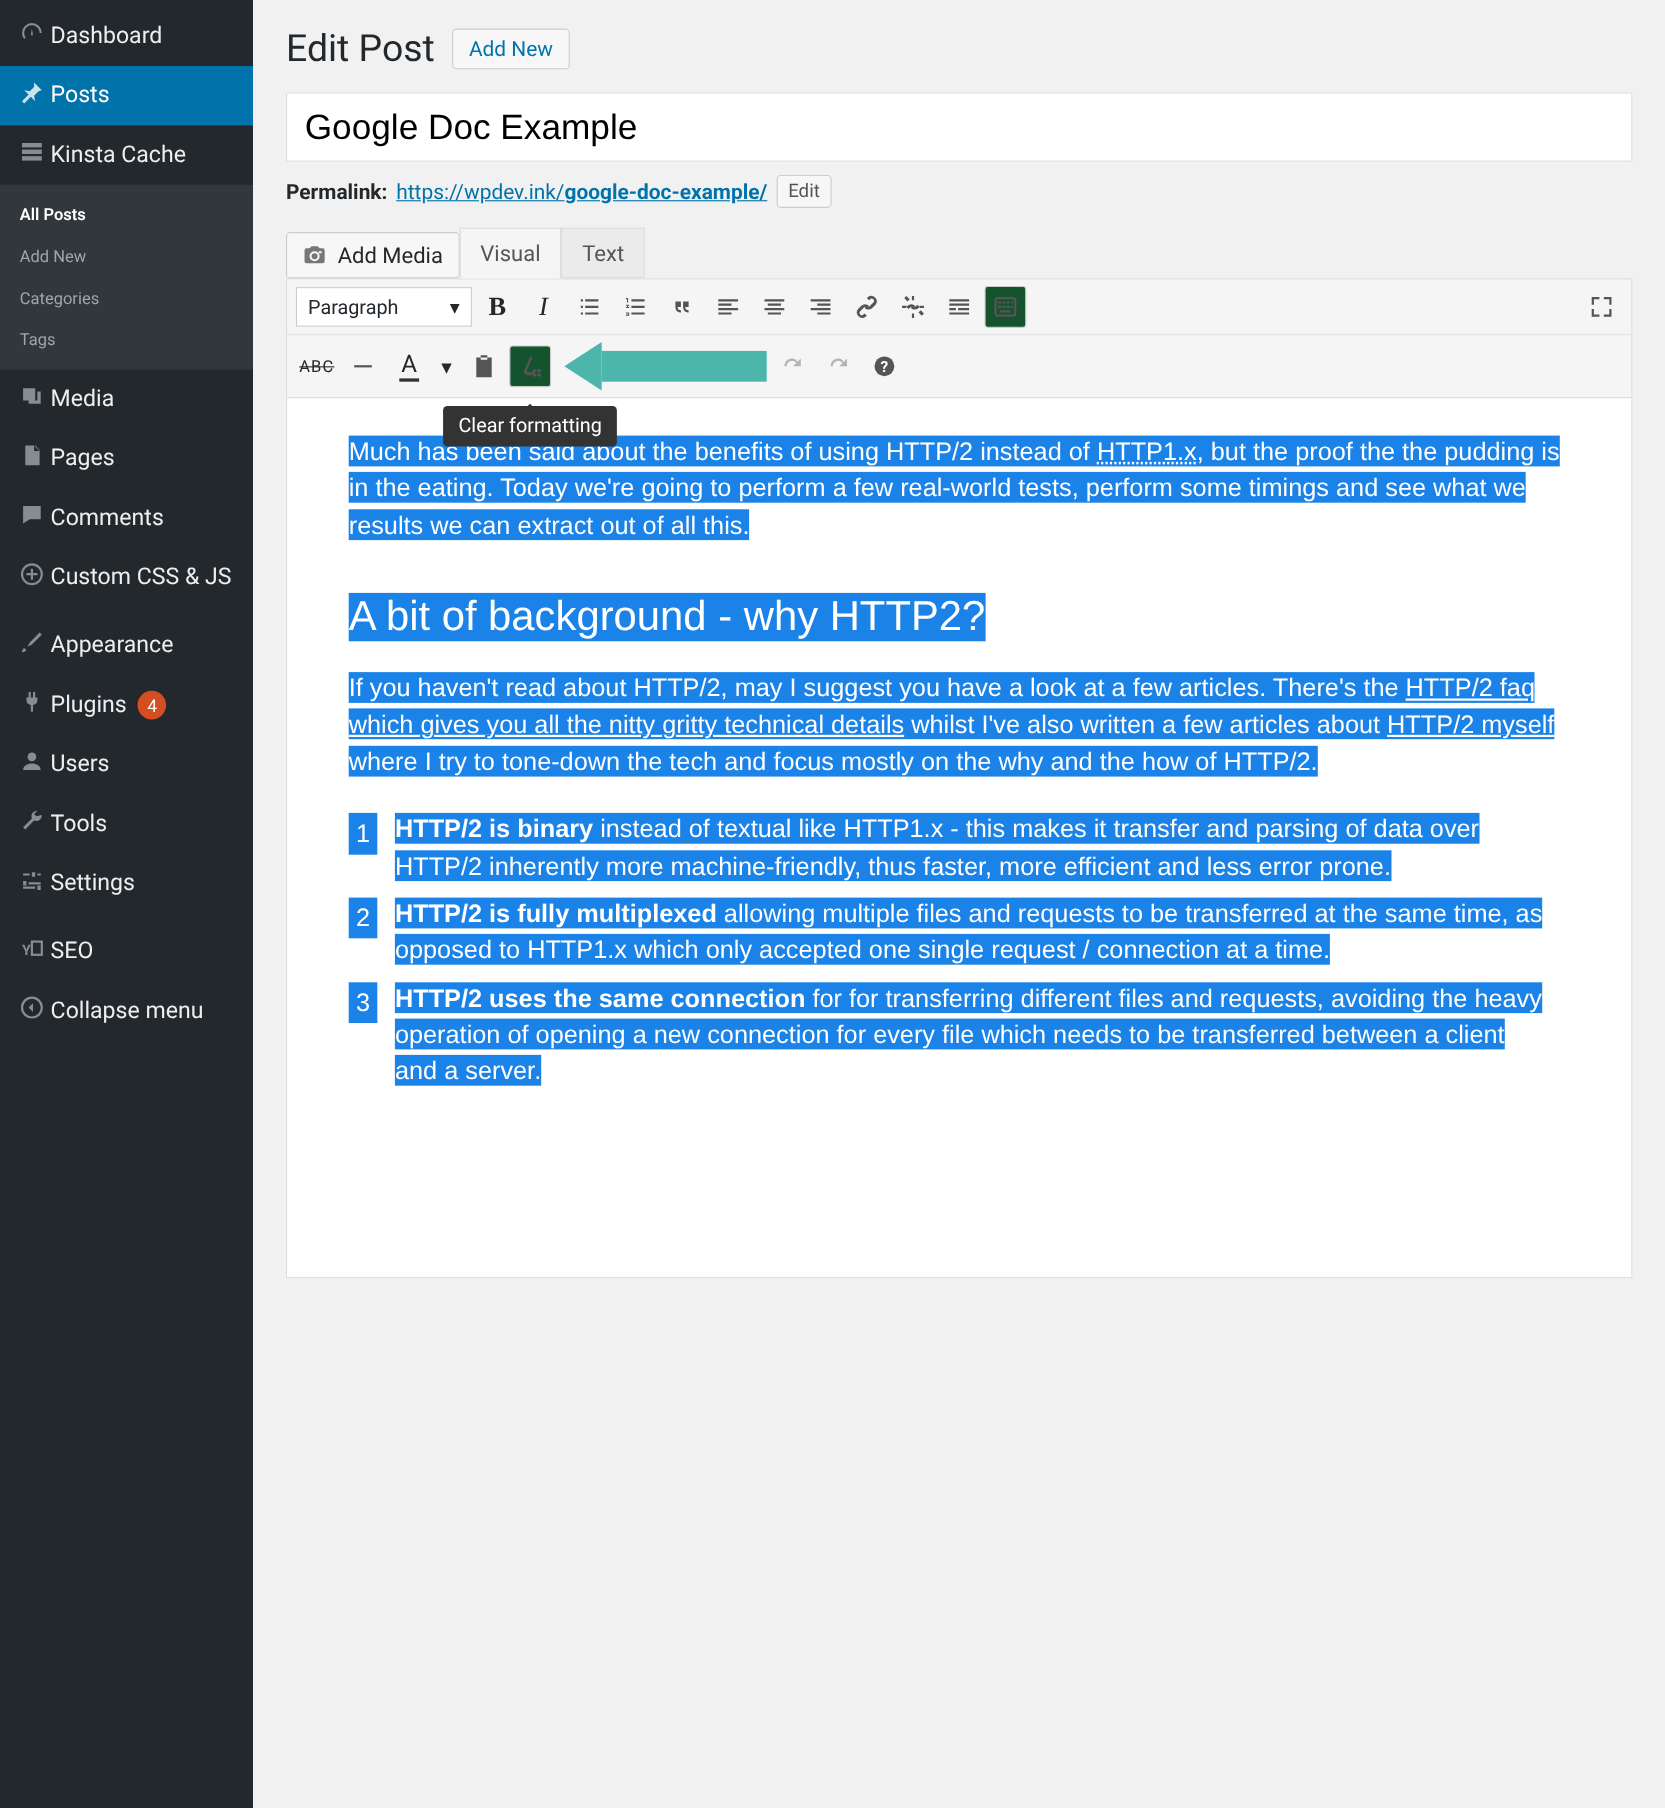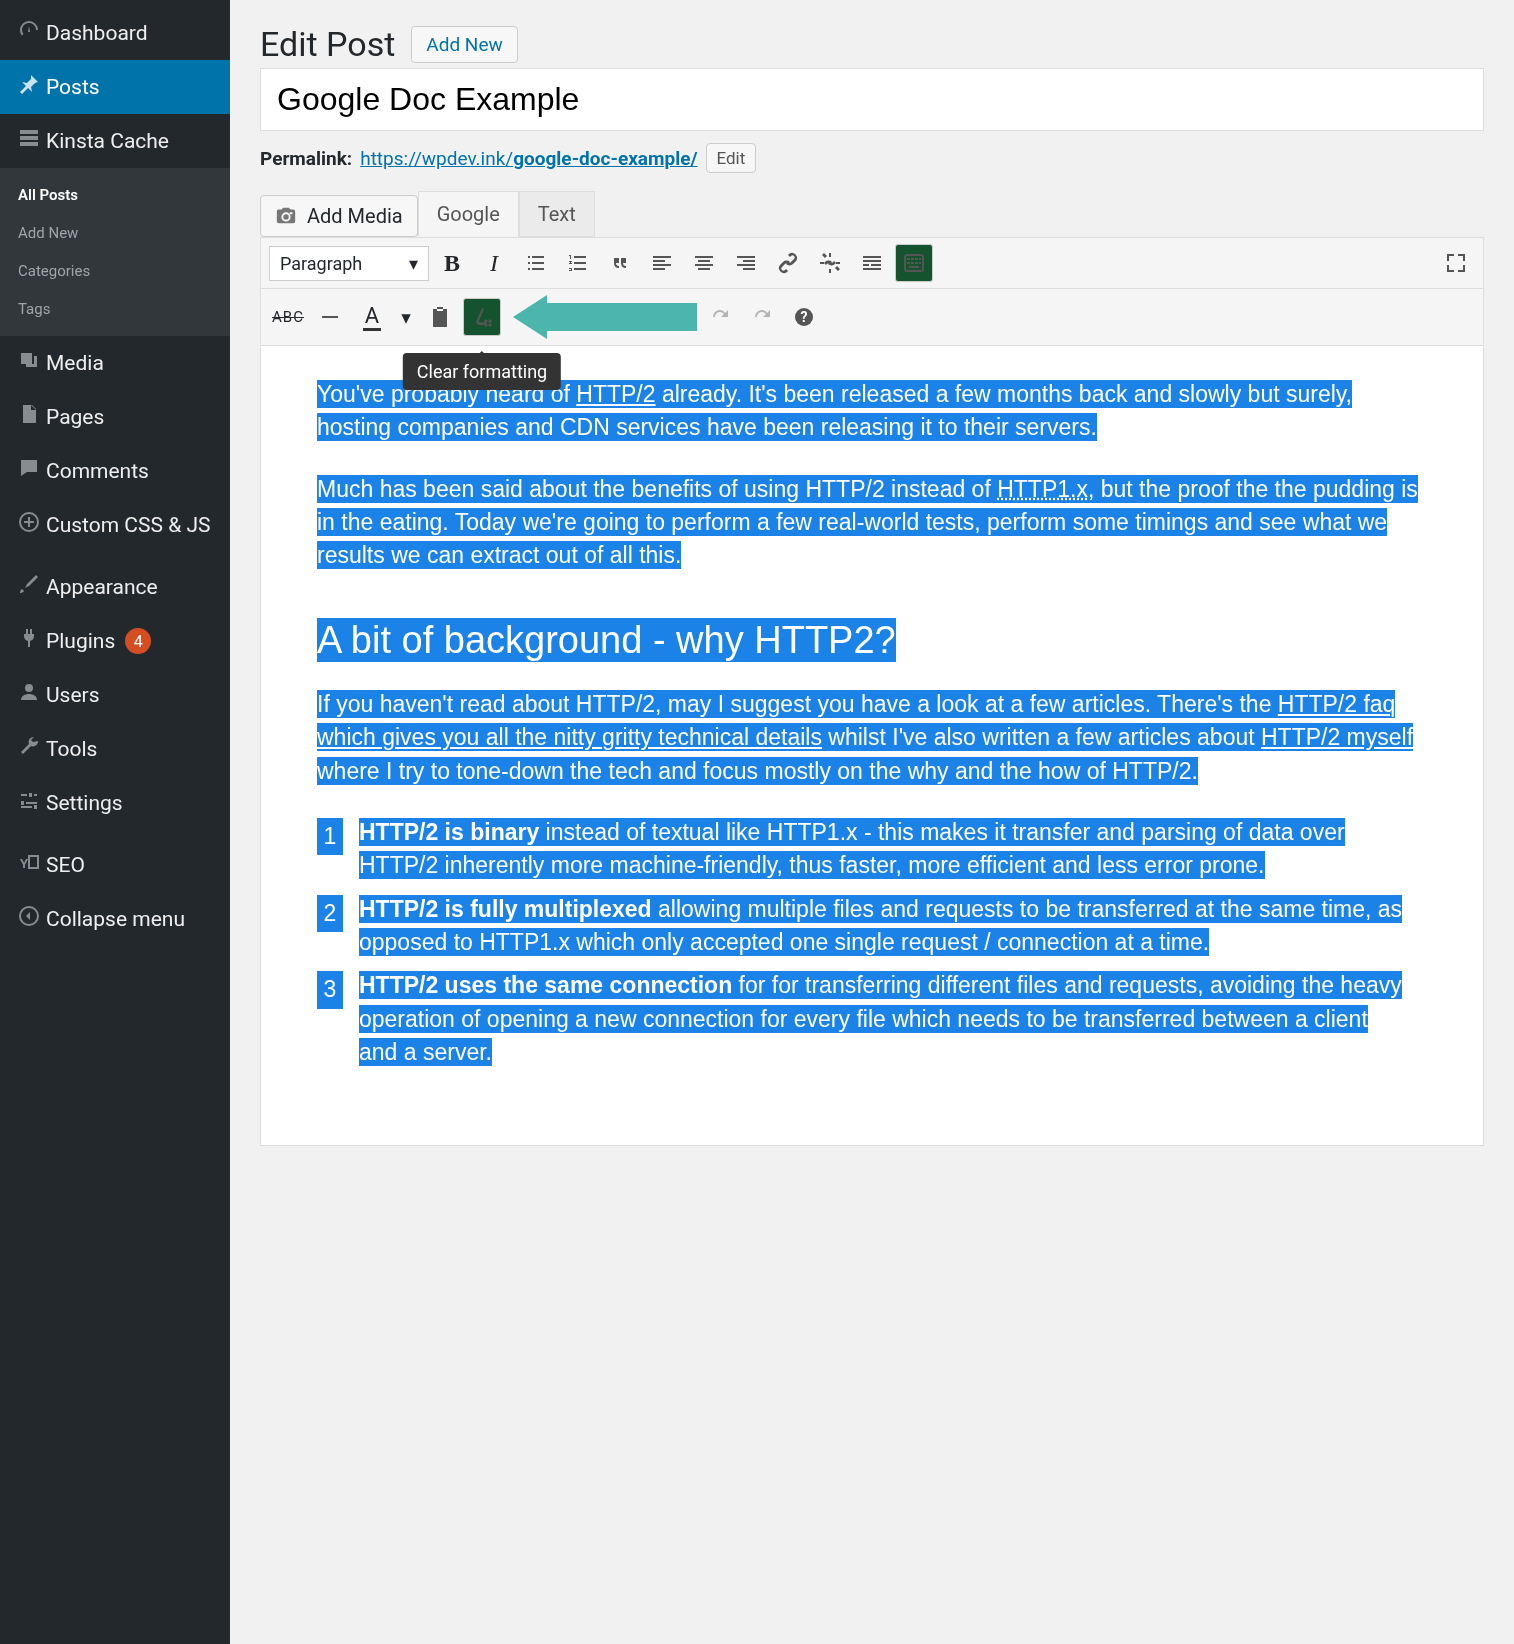--- a/index.html
+++ b/index.html
@@ -26,21 +26,21 @@
 .menu-item.active{background:var(--sidebar-active);color:#fff;position:relative}
 .menu-item.active:after{content:"";position:absolute;right:-12px;top:50%;transform:translateY(-50%);border:12px solid transparent;border-right-color:var(--body-bg)}
 .submenu{background:#32373c;padding:8px 0}
 .submenu .sub{padding:10px 18px;font-size:15px;color:var(--sidebar-dim);cursor:pointer}
 .submenu .sub.current{color:#fff;font-weight:600}
 .badge{background:#d54e21;color:#fff;border-radius:50%;width:26px;height:26px;display:inline-flex;align-items:center;justify-content:center;font-size:16px;margin-left:6px}
 .sep{height:8px}
 
 
 .main{flex:1;padding:24px 30px}
-.page-head{display:flex;align-items:center;gap:16px;margin-bottom:4px}
+.page-head{display:flex;align-items:center;gap:16px;margin-bottom:20px}
 .page-head h1{font-size:34px;font-weight:400;margin:0}
 .btn{display:inline-block;padding:6px 14px;border:1px solid var(--btn-border);background:#f7f7f7;border-radius:4px;font-size:19px;color:#0073aa;cursor:pointer}
 .btn.small{font-size:17px;padding:4px 10px;color:#555}
 
 .title-input{width:100%;padding:12px 16px;font-size:32px;border:1px solid var(--border);background:#fff;margin-bottom:12px}
 .permalink{font-size:19px;margin-bottom:18px;display:flex;align-items:center;gap:8px;flex-wrap:wrap}
 .permalink a{color:var(--link);text-decoration:underline}
 
 .media-row{display:flex;justify-content:flex-start;align-items:flex-end;margin-bottom:0}
 .add-media{display:inline-flex;gap:10px;align-items:center;padding:8px 14px;border:1px solid var(--btn-border);background:#f7f7f7;border-radius:4px;font-size:20px;cursor:pointer}
@@ -195,21 +195,21 @@
     </div>
 
     <div class="media-row">
       <span class="add-media">
         <svg width="22" height="22" viewBox="0 0 24 24">
             <path fill="#777" d="M4 5h3l2-2h6l2 2h3a2 2 0 012 2v11a2 2 0 01-2 2H4a2 2 0 01-2-2V7a2 2 0 012-2zm8 3a5 5 0 100 10 5 5 0 000-10zm0 2a3 3 0 110 6 3 3 0 010-6zM19 8h-3v2h3V8z"></path>
           </svg>
         <span>Add Media</span>
       </span>
       <div class="tabs">
-        <div class="tab active">Google</div>
+        <div class="tab active">Visual</div>
         <div class="tab">Text</div>
       </div>
     </div>
 
     
     <div class="toolbar">
       <div class="format-select">
         <span>Paragraph</span>
         <span>▾</span>
       </div>
@@ -321,21 +321,20 @@
       <span class="tb-btn">
           <svg viewBox="0 0 24 24">
             <circle cx="12" cy="12" r="9" fill="#555"></circle>
             <text x="12" y="17" text-anchor="middle" fill="#fff" font-size="14" font-weight="bold">?</text>
           </svg>
         </span>
     </div>
 
     
     <div class="editor">
-      <p><span class="sel"><span>You've probably heard of </span><a href="#">HTTP/2</a><span> already. It's been released a few months back and slowly but surely, hosting companies and CDN services have been releasing it to their servers.</span></span></p>
 
       <p><span class="sel"><span>Much has been said about the benefits of using HTTP/2 instead of </span><a href="#" class="dashed">HTTP1.x</a><span>, but the proof the the pudding is in the eating. Today we're going to perform a few real-world tests, perform some timings and see what we results we can extract out of all this.</span></span></p>
 
       <h2><span class="sel">A bit of background - why HTTP2?</span></h2>
 
       <p><span class="sel"><span>If you haven't read about HTTP/2, may I suggest you have a look at a few articles. There's the </span><a href="#">HTTP/2 faq which gives you all the nitty gritty technical details</a><span> whilst I've also written a few articles about </span><a href="#">HTTP/2 myself</a><span> where I try to tone-down the tech and focus mostly on the why and the how of HTTP/2.</span></span></p>
 
       <ol>
         <li><span class="sel"><b>HTTP/2 is binary</b><span> instead of textual like HTTP1.x - this makes it transfer and parsing of data over HTTP/2 inherently more machine-friendly, thus faster, more efficient and less error prone.</span></span></li>
         <li><span class="sel"><b>HTTP/2 is fully multiplexed</b><span> allowing multiple files and requests to be transferred at the same time, as opposed to HTTP1.x which only accepted one single request / connection at a time.</span></span></li>

